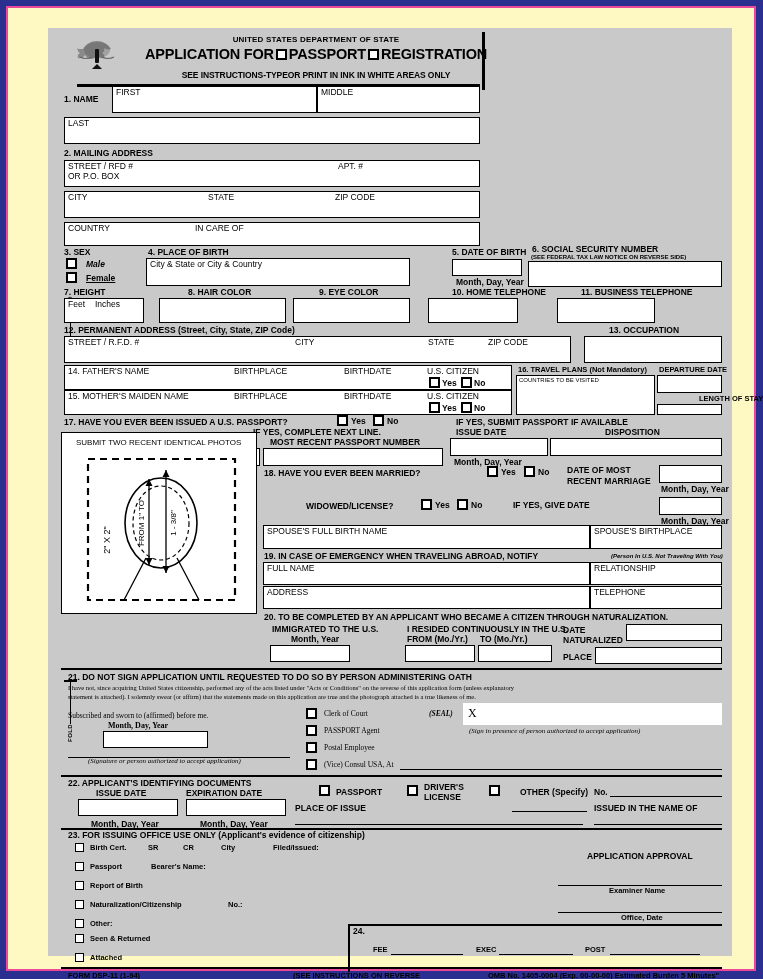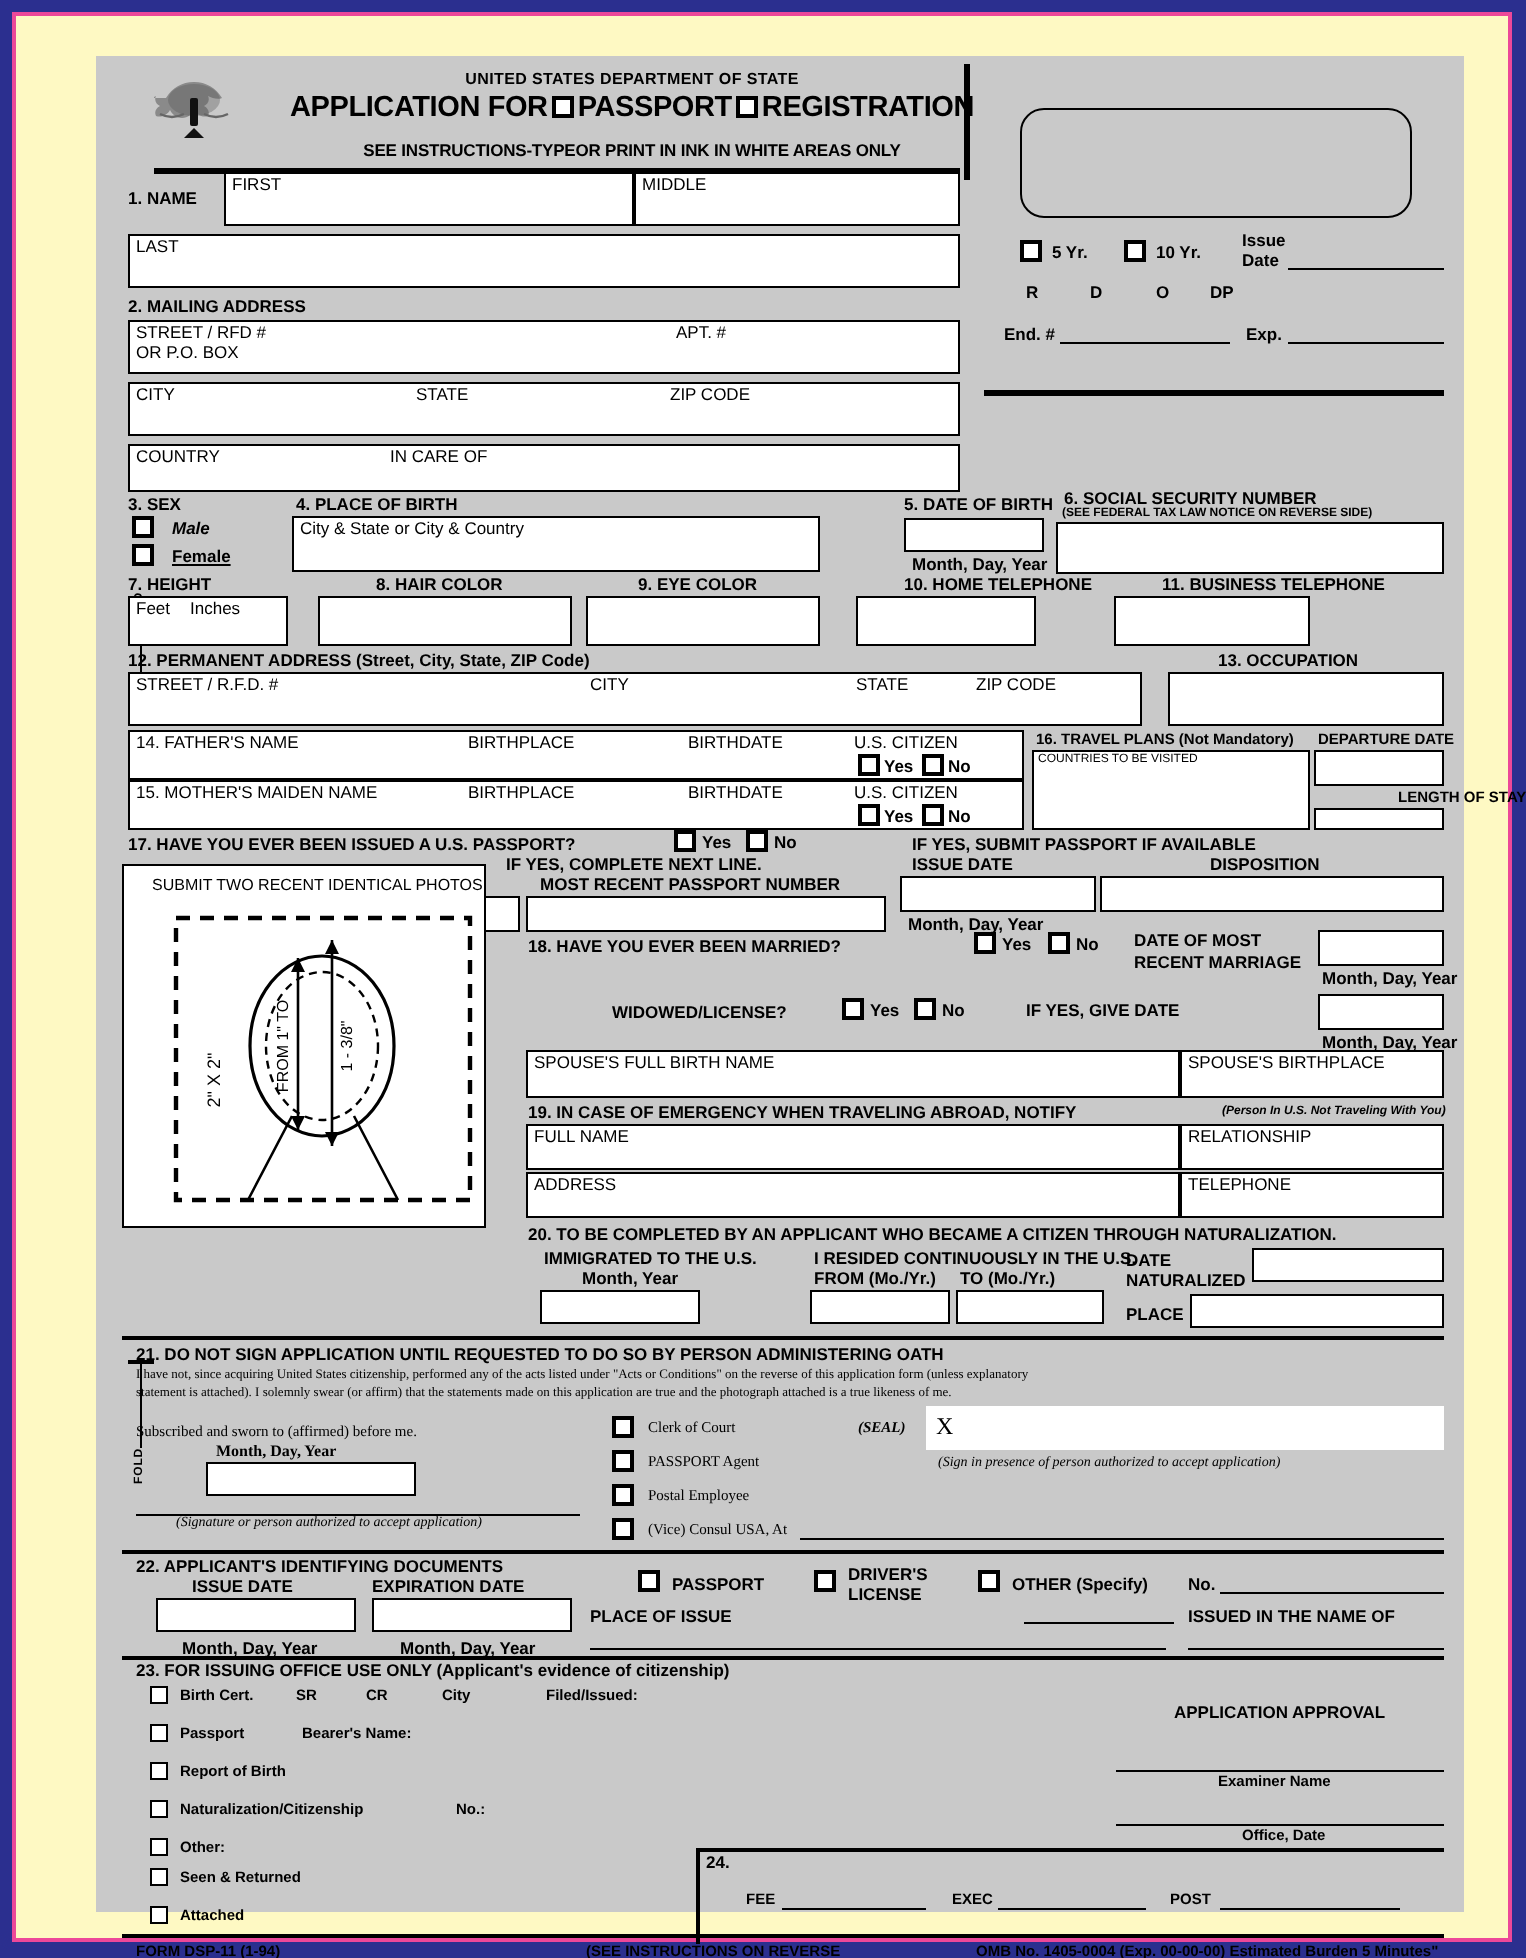--- a/index.html
+++ b/index.html
@@ -60,21 +60,21 @@
   #t1{ position:absolute; left:46px; top:2px; width:386px; text-align:center; font-size:8px; font-weight:bold; letter-spacing:.2px;}
   #t2{ position:absolute; left:46px; top:13px; width:386px; text-align:center; font-size:14.5px; font-weight:bold; letter-spacing:-.2px; white-space:nowrap;}
   #t3{ position:absolute; left:46px; top:37px; width:386px; text-align:center; font-size:8.5px; font-weight:bold; letter-spacing:-.1px; white-space:nowrap;}
   .hdrck{ display:inline-block; width:11px; height:11px; border:2px solid #000; background:#fff; vertical-align:-1px; margin:0 2px;}
 
   
   #rtp{ position:absolute; left:444px; top:22px; width:230px; height:148px; }
   #rtp .round{ position:absolute; left:18px; top:4px; width:196px; height:55px; border:1.5px solid #000; border-radius:12px; background:#c9c9c9;}
 
   
-  #photo{ position:absolute; left:13px; top:404px; width:182px; height:182px; background:#fff; border:1px solid #000;}
+  #photo{ position:absolute; left:13px; top:404px; width:196px; height:182px; background:#fff; border:1px solid #000;}
 </style>
 </head>
 <body>
 
 <div id="frame-outer">
 <div id="frame-inner">
 
   <div id="sheet">
 
     <div class="fold" style="top:268px; height:62px;">
@@ -100,39 +100,20 @@
       </svg>
       <div id="t1">UNITED STATES DEPARTMENT OF STATE</div>
       <div id="t2">
         <span>APPLICATION FOR</span><span class="hdrck"></span><span>PASSPORT</span><span class="hdrck"></span><span>REGISTRATION</span>
       </div>
       <div id="t3">SEE INSTRUCTIONS-TYPEOR PRINT IN INK IN WHITE AREAS ONLY</div>
     </div>
     <div id="hdrline"></div>
     <div id="hdrvr"></div>
 
-    <div id="rtp">
-      <div class="round"></div>
-      <div class="ck" style="left:18px; top:70px;"></div>
-      <div class="lblb" style="left:34px; top:72px;">5 Yr.</div>
-      <div class="ck" style="left:70px; top:70px;"></div>
-      <div class="lblb" style="left:86px; top:72px;">10 Yr.</div>
-      <div class="lblb" style="left:129px; top:66px;">Issue</div>
-      <div class="lblb" style="left:129px; top:76px;">Date</div>
-      <div class="uline" style="left:152px; top:84px; width:78px;"></div>
-      <div class="lblb" style="left:21px; top:92px;">R</div>
-      <div class="lblb" style="left:53px; top:92px;">D</div>
-      <div class="lblb" style="left:86px; top:92px;">O</div>
-      <div class="lblb" style="left:113px; top:92px;">DP</div>
-      <div class="lblb" style="left:10px; top:113px;">End. #</div>
-      <div class="uline" style="left:38px; top:121px; width:85px;"></div>
-      <div class="lblb" style="left:131px; top:113px;">Exp.</div>
-      <div class="uline" style="left:152px; top:121px; width:78px;"></div>
-      <div class="hr" style="left:0px; top:145px; width:230px; height:3px;"></div>
-    </div>
 
     <div class="lblb" style="left:16px; top:67px;">1. NAME</div>
     <div class="box" style="left:64px; top:58px; width:205px; height:27px;"></div>
     <div class="lbl" style="left:68px; top:60px;">FIRST</div>
     <div class="box" style="left:269px; top:58px; width:163px; height:27px;"></div>
     <div class="lbl" style="left:273px; top:60px;">MIDDLE</div>
     <div class="box" style="left:16px; top:89px; width:416px; height:27px;"></div>
     <div class="lbl" style="left:20px; top:91px;">LAST</div>
 
     <div class="lblb" style="left:16px; top:121px;">2. MAILING ADDRESS</div>
@@ -348,21 +329,21 @@
     <div class="box" style="left:138px; top:771px; width:100px; height:17px;"></div>
     <div class="lblb" style="left:43px; top:792px;">Month, Day, Year</div>
     <div class="lblb" style="left:152px; top:792px;">Month, Day, Year</div>
 
     <div class="ck" style="left:271px; top:757px;"></div>
     <div class="lblb" style="left:288px; top:760px;">PASSPORT</div>
     <div class="ck" style="left:359px; top:757px;"></div>
     <div class="lblb" style="left:376px; top:755px;">DRIVER'S</div>
     <div class="lblb" style="left:376px; top:765px;">LICENSE</div>
     <div class="ck" style="left:441px; top:757px;"></div>
-    <div class="lblb" style="left:458px; top:760px;">OTHER (Specify)</div>
+    <div class="lblb" style="left:472px; top:760px;">OTHER (Specify)</div>
     <div class="lblb" style="left:546px; top:760px;">No.</div>
     <div class="uline" style="left:562px; top:768px; width:112px;"></div>
 
     <div class="lblb" style="left:247px; top:776px;">PLACE OF ISSUE</div>
     <div class="uline" style="left:247px; top:796px; width:288px;"></div>
     <div class="uline" style="left:464px; top:783px; width:75px;"></div>
     <div class="lblb" style="left:546px; top:776px;">ISSUED IN THE NAME OF</div>
     <div class="uline" style="left:546px; top:796px; width:128px;"></div>
 
     <div class="hr" style="left:13px; top:800px; width:661px; height:2px;"></div>

